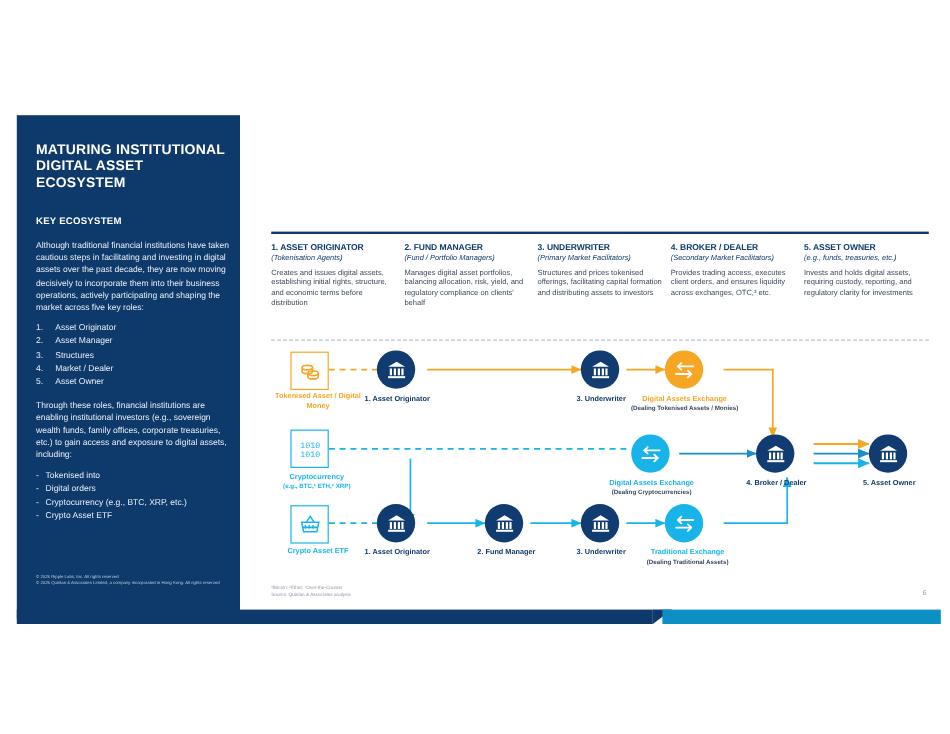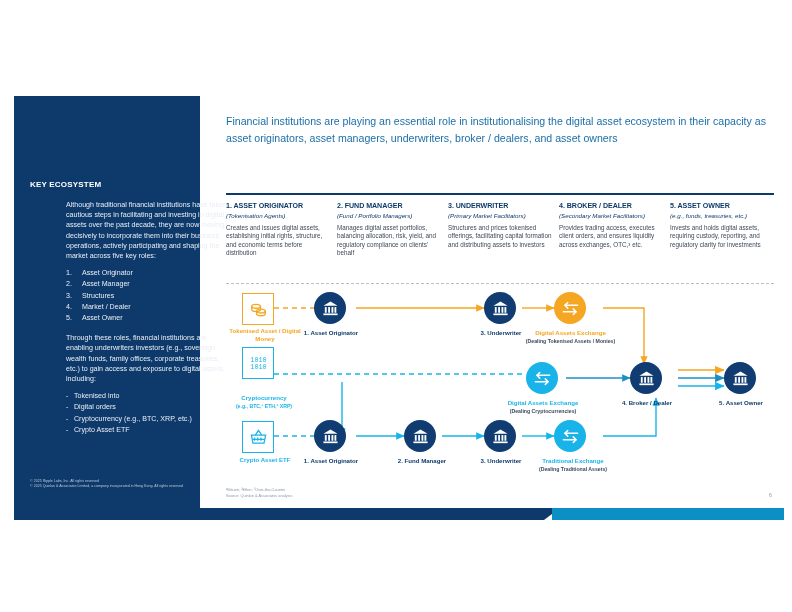--- a/index.html
+++ b/index.html
@@ -3,21 +3,21 @@
 <meta charset="utf-8">
 <style>
   html,body{margin:0;padding:0;background:#ffffff;}
   body{width:792px;height:612px;font-family:"Liberation Sans",sans-serif;-webkit-font-smoothing:antialiased;}
   #slide{position:relative;width:792px;height:612px;background:#ffffff;overflow:hidden;}
 
   
   .panel{position:absolute;left:14px;top:96px;width:186px;height:420px;background:#0e3a6b;}
   .panel-title{position:absolute;left:16px;top:22px;width:160px;color:#ffffff;font-size:11.6px;font-weight:bold;line-height:14px;letter-spacing:.2px;}
   .panel-kt{position:absolute;left:16px;top:84px;width:160px;color:#ffffff;font-size:8px;font-weight:bold;letter-spacing:.2px;}
-  .panel-body{position:absolute;left:16px;top:104px;width:162px;color:#e9eef5;font-size:7.1px;line-height:10.2px;margin-left:36px;}
+  .panel-body{position:absolute;left:16px;top:104px;width:162px;color:#e9eef5;font-size:7.1px;line-height:10.2px;}
   .panel-body p{margin:0 0 7px 0;}
   .num-list{margin:0;padding:0;list-style:none;}
   .num-list li{display:flex;margin:0 0 1px 0;}
   .num-list li .n{width:16px;flex:0 0 16px;}
   .dash-list{margin:0;padding:0;list-style:none;}
   .dash-list li{display:flex;margin:0 0 1px 0;}
   .dash-list li .n{width:8px;flex:0 0 8px;}
   .copyright{position:absolute;left:16px;top:383px;width:170px;color:#b9c7da;font-size:3.6px;line-height:5.4px;}
 
   
@@ -56,20 +56,21 @@
   .sublbl{font-size:5.2px;font-weight:bold;color:#3b4a5c;display:block;}
   .footnote{position:absolute;left:226px;top:487px;color:#8d98a5;font-size:3.9px;line-height:6px;}
   .pageno{position:absolute;right:20px;top:492px;color:#9aa5b1;font-size:6px;}
 </style>
 </head>
 <body>
 
 <div id="slide">
 
   <div class="panel">
+    <div class="panel-title">MATURING INSTITUTIONAL DIGITAL ASSET ECOSYSTEM</div>
     <div class="panel-kt">KEY ECOSYSTEM</div>
     <div class="panel-body">
       <p>Although traditional financial institutions have taken cautious steps in facilitating and investing in digital assets over the past decade, they are now moving decisively to incorporate them into their business operations, actively participating and shaping the market across five key roles:</p>
       <ul class="num-list">
         <li>
             <span class="n">1.</span>
             <span>Asset Originator</span>
           </li>
         <li>
             <span class="n">2.</span>
@@ -81,21 +82,21 @@
           </li>
         <li>
             <span class="n">4.</span>
             <span>Market / Dealer</span>
           </li>
         <li>
             <span class="n">5.</span>
             <span>Asset Owner</span>
           </li>
       </ul>
-      <p style="margin-top:10px">Through these roles, financial institutions are enabling underwriters investors (e.g., sovereign wealth funds, family offices, corporate treasuries, etc.) to gain access and exposure to digital assets, including:</p>
+      <p style="margin-top:10px">Through these roles, financial institutions are enabling institutional investors (e.g., sovereign wealth funds, family offices, corporate treasuries, etc.) to gain access and exposure to digital assets, including:</p>
       <ul class="dash-list">
         <li>
             <span class="n">-</span>
             <span>Tokenised into</span>
           </li>
         <li>
             <span class="n">-</span>
             <span>Digital orders</span>
           </li>
         <li>
@@ -107,21 +108,20 @@
             <span>Crypto Asset ETF</span>
           </li>
       </ul>
     </div>
     <div class="copyright">
       <div>© 2025 Ripple Labs, Inc. All rights reserved</div>
       <div>© 2025 Quinlan &amp; Associates Limited, a company incorporated in Hong Kong. All rights reserved</div>
     </div>
   </div>
 
-  <div class="headline">Financial institutions are playing an essential role in institutionalising the digital asset ecosystem in their capacity as asset originators, asset managers, underwriters, broker / dealers, and asset owners</div>
   <div class="subrule"></div>
 
   <div class="roles">
     <div class="role">
       <h4>1. ASSET ORIGINATOR</h4>
       <div class="sub">(Tokenisation Agents)</div>
       <div class="desc">Creates and issues digital assets, establishing initial rights, structure, and economic terms before distribution</div>
     </div>
     <div class="role">
       <h4>2. FUND MANAGER</h4>
@@ -235,21 +235,21 @@
             <path d="M3 16h16"></path>
             <path d="M15.5 12.5 19 16l-3.5 3.5"></path>
           </svg>
       </div>
     </div>
     <div class="lbl orange" style="left:292px;top:43px;width:105px;">
       <span>Digital Assets Exchange</span>
       <span class="sublbl">(Dealing Tokenised Assets / Monies)</span>
     </div>
 
-    <div class="node" style="left:16px;top:61px;">
+    <div class="node" style="left:16px;top:72px;">
       <div class="sq cy">
         <svg width="21" height="18" viewBox="0 0 26 20">
             <text x="13" y="9" text-anchor="middle" font-family="Liberation Mono, monospace" font-size="8.5" fill="#18b4e9">1010</text>
             <text x="13" y="18" text-anchor="middle" font-family="Liberation Mono, monospace" font-size="8.5" fill="#18b4e9">1010</text>
           </svg>
       </div>
     </div>
     <div class="lbl cyan" style="left:-12px;top:108px;width:100px;">
       <span>Cryptocurrency</span>
       <span class="sublbl" style="color:#18b4e9">(e.g., BTC,¹ ETH,² XRP)</span>

